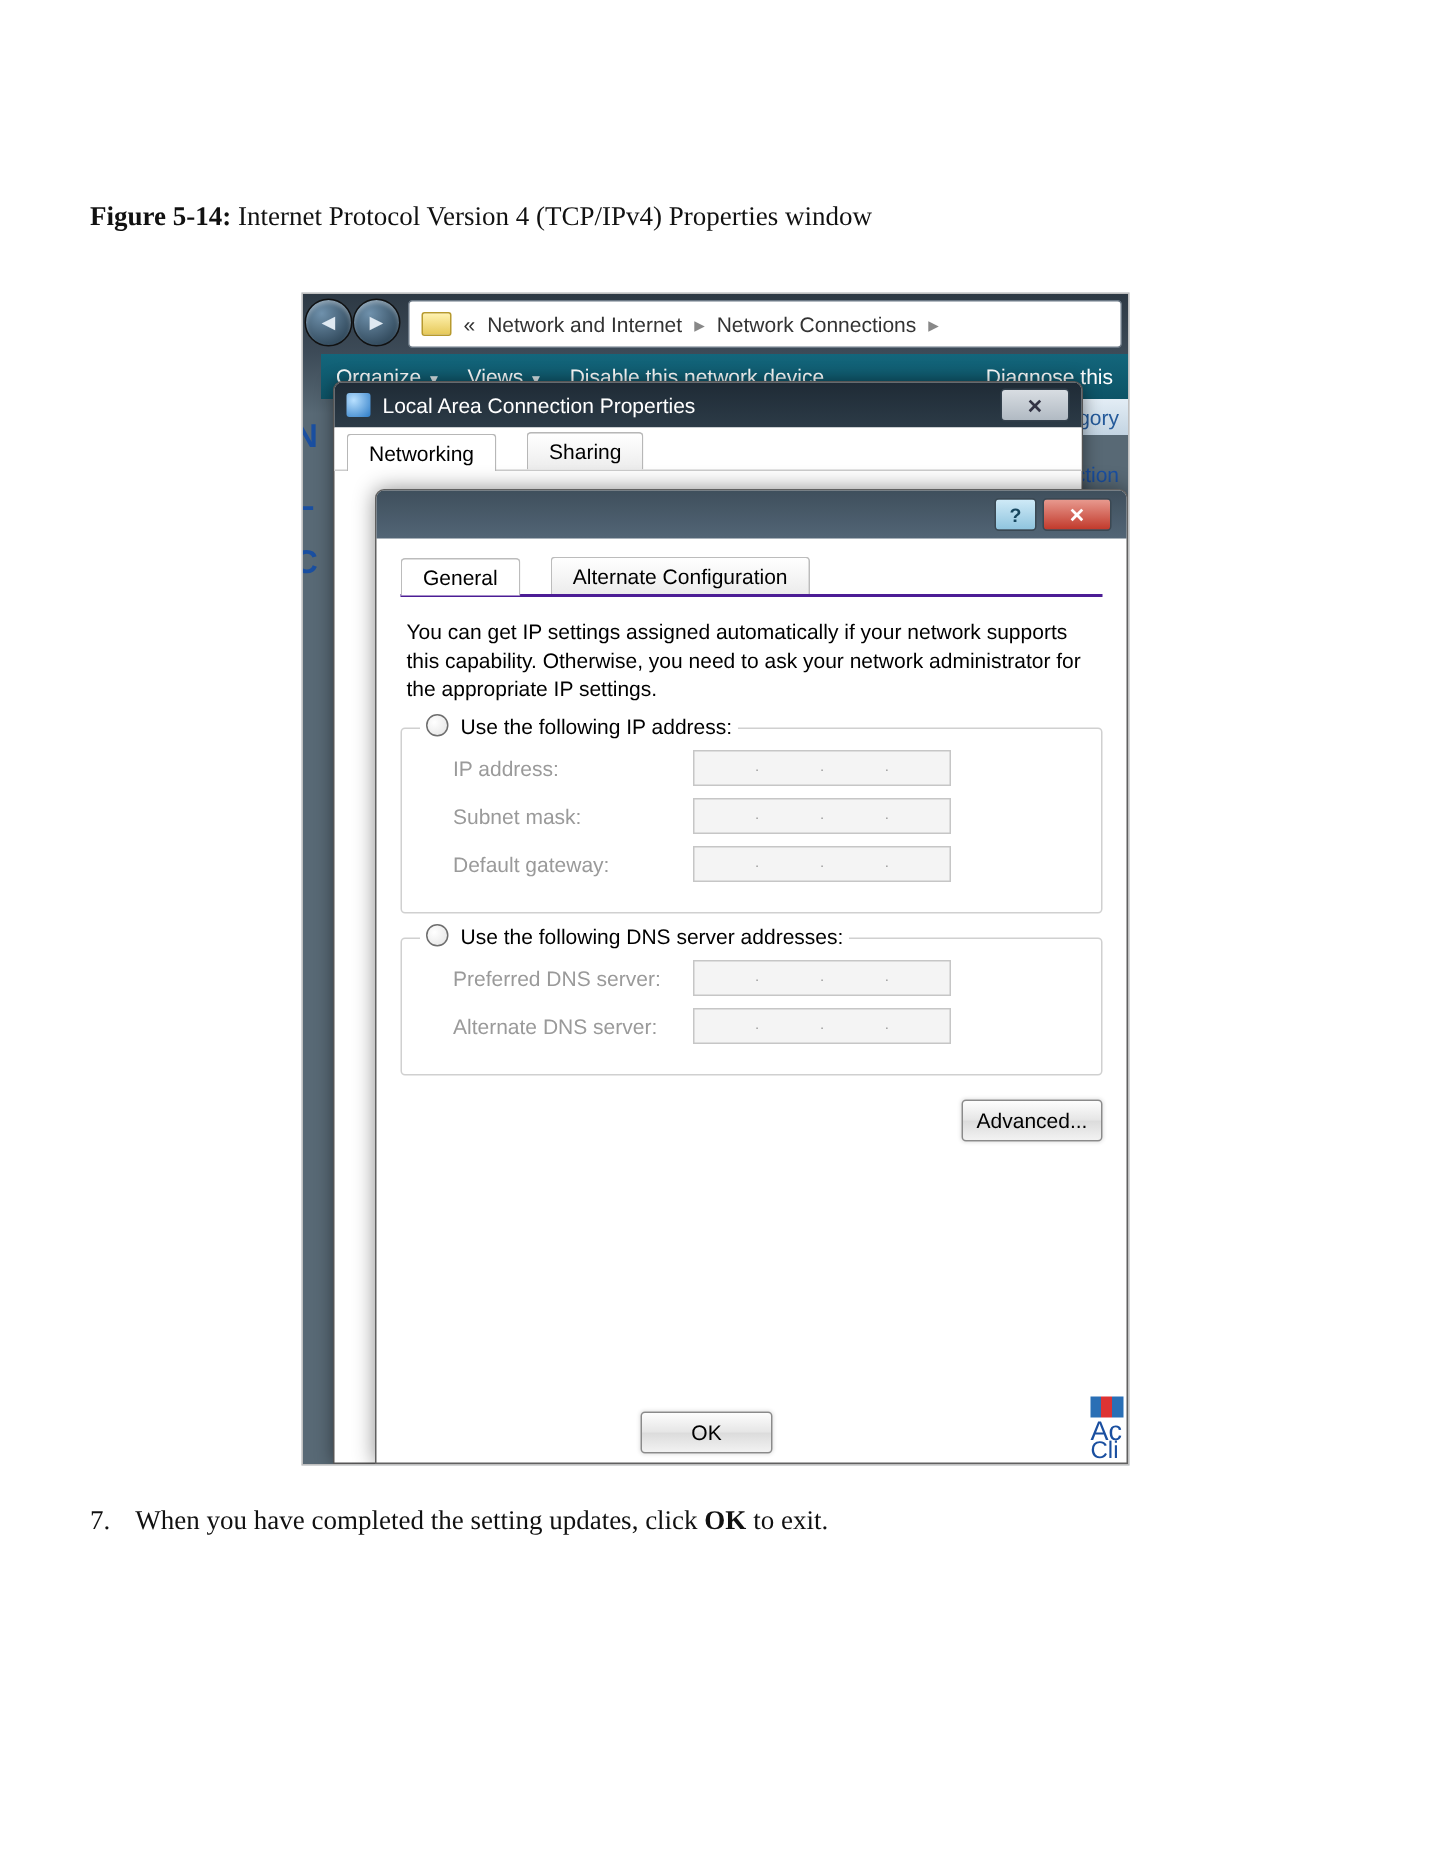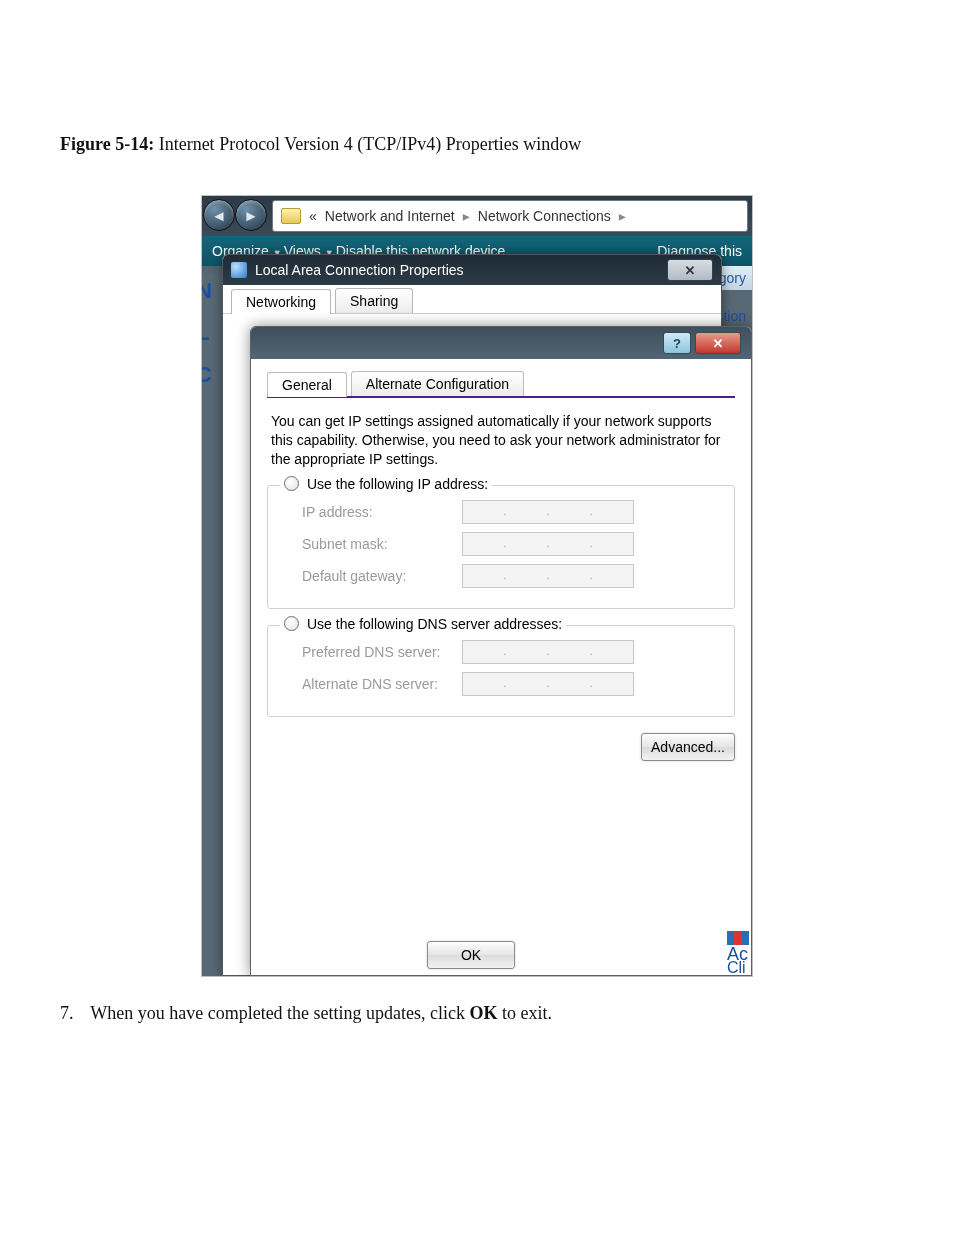--- a/index.html
+++ b/index.html
@@ -60,23 +60,23 @@
   }
   .addrbar .sep { color:#888; }
   .navbtns { position:absolute; top:0; left:0; width:66px; height:38px;
              display:flex; align-items:center; justify-content:center; gap:-8px; }
   .navbtn  { width:30px; height:30px; border-radius:50%;
              background:radial-gradient(circle at 35% 30%,#6f91ac,#1f3444);
              border:1px solid #111; box-shadow:inset 0 2px 3px rgba(255,255,255,.35);
              color:#dfe9f2; font-size:15px; display:flex;
              align-items:center; justify-content:center; }
   .toolbar {
-    position:absolute; top:40px; left:0; right:0; height:30px;
+    position:absolute; top:40px; left:12px; right:0; height:30px;
     background:linear-gradient(#13667c,#0d5366);
-    display:flex; align-items:center; gap:2px;
+    display:flex; align-items:center; gap:18px;
     padding:0 10px; color:#fff; font-size:14px;
     overflow:hidden; white-space:nowrap;
   }
   .toolbar .caret { font-size:9px; opacity:.85; margin-left:4px; }
   .toolbar .right { margin-left:auto; }
   .cat-strip {
     position:absolute; top:70px; right:0; width:110px; height:24px;
     background:linear-gradient(#e3edf5,#c3d4e2);
     color:var(--link-blue); font-size:14px;
     display:flex; align-items:center; justify-content:flex-end;
@@ -113,21 +113,21 @@
   }
   .lac .tabstrip {
     height:28px; background:#fff;
     display:flex; align-items:flex-end;
     padding:0 8px; border-bottom:1px solid #ccc;
   }
   .wtab {
     padding:4px 14px 4px 14px;
     border:1px solid #b7b7b7; border-bottom:none;
     background:linear-gradient(#fff,#ececec);
-    font-size:14px; margin-right:4px;
+    font-size:14px; margin-right:20px;
     border-radius:3px 3px 0 0;
   }
   .wtab.active { background:#fff; position:relative; top:1px; }
 
   
   .ipv4 {
     position:absolute; top:130px; left:48px; right:0; bottom:0;
     background:#fff; border:1px solid #606060; border-radius:6px 6px 0 0;
     box-shadow:0 0 14px rgba(0,0,0,.45);
   }

